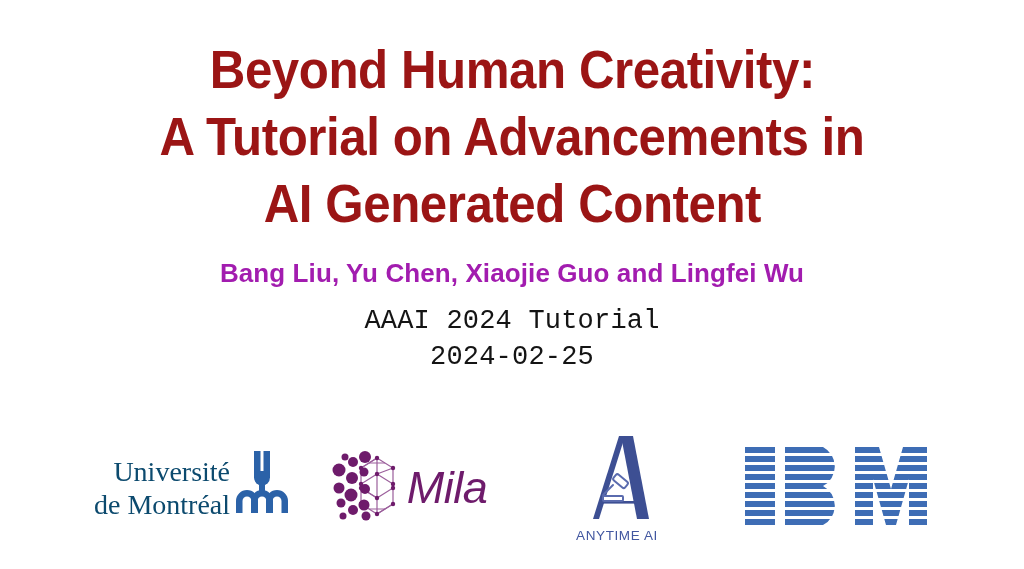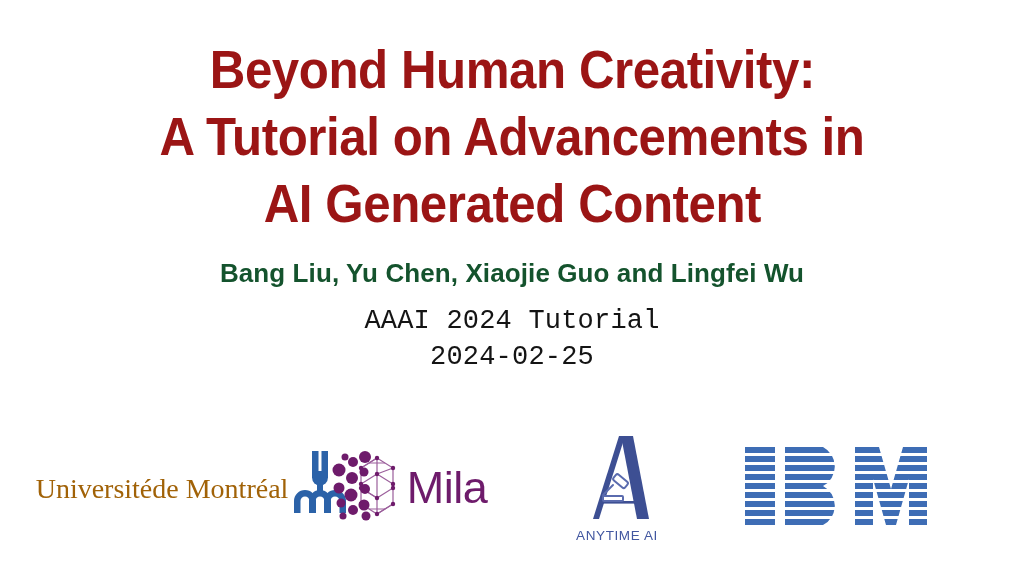--- a/index.html
+++ b/index.html
@@ -41,21 +41,21 @@
     font-size: 53px;
     line-height: 67px;
     letter-spacing: -0.5px;
     transform: scaleX(0.93);
     white-space: nowrap;
   }
 
   
   .authors {
     margin-top: 20px;
-    color: #14532d;
+    color: #a21caf;
     font-family: "Liberation Sans", sans-serif;
     font-weight: bold;
     font-size: 26px;
     line-height: 32px;
     letter-spacing: 0.1px;
     white-space: nowrap;
   }
 
   
   .meta {
@@ -102,36 +102,37 @@
   
   .udem {
     display: flex;
     flex-direction: row;
     align-items: center;
     justify-content: flex-end;
     gap: 4px;
   }
   .udem-text {
     display: flex;
-    flex-direction: row;
+    flex-direction: column;
     align-items: flex-end;
     font-family: "Liberation Serif", serif;
-    color: #a16207;
+    color: #0c4a6e;
     font-size: 28px;
     line-height: 33px;
     white-space: nowrap;
   }
   .udem-mark { margin-bottom: 8px; }
 
   
   .mila {
     display: flex;
     flex-direction: row;
     align-items: center;
     gap: 2px;
+    font-style: italic;
   }
   .mila-word {
     font-family: "Liberation Sans", sans-serif;
     color: #6E1B6B;
     font-size: 45px;
     font-weight: normal;
     letter-spacing: -0.5px;
     line-height: 48px;
   }
 

